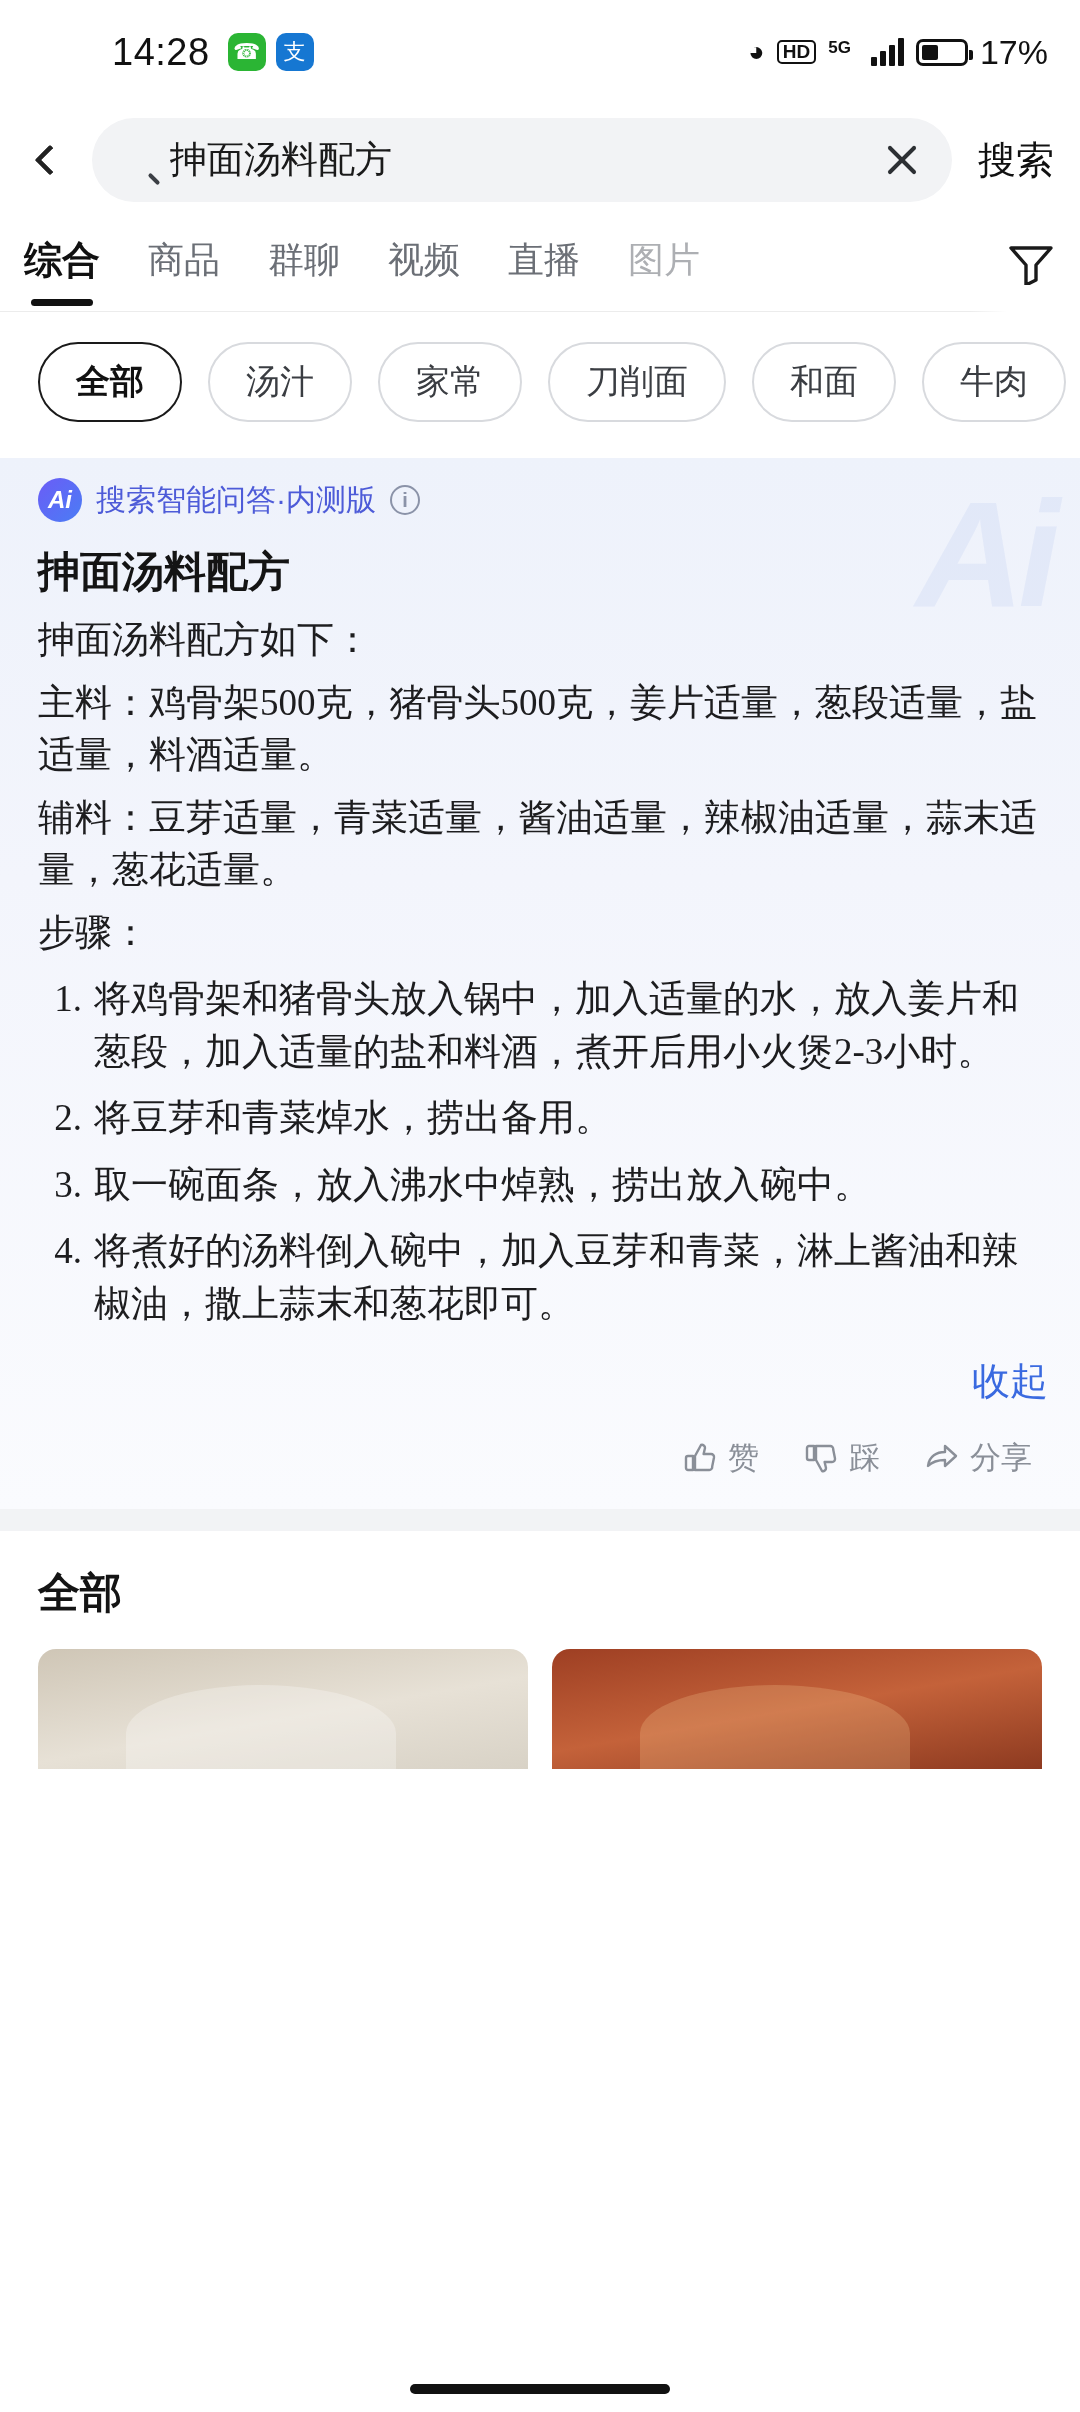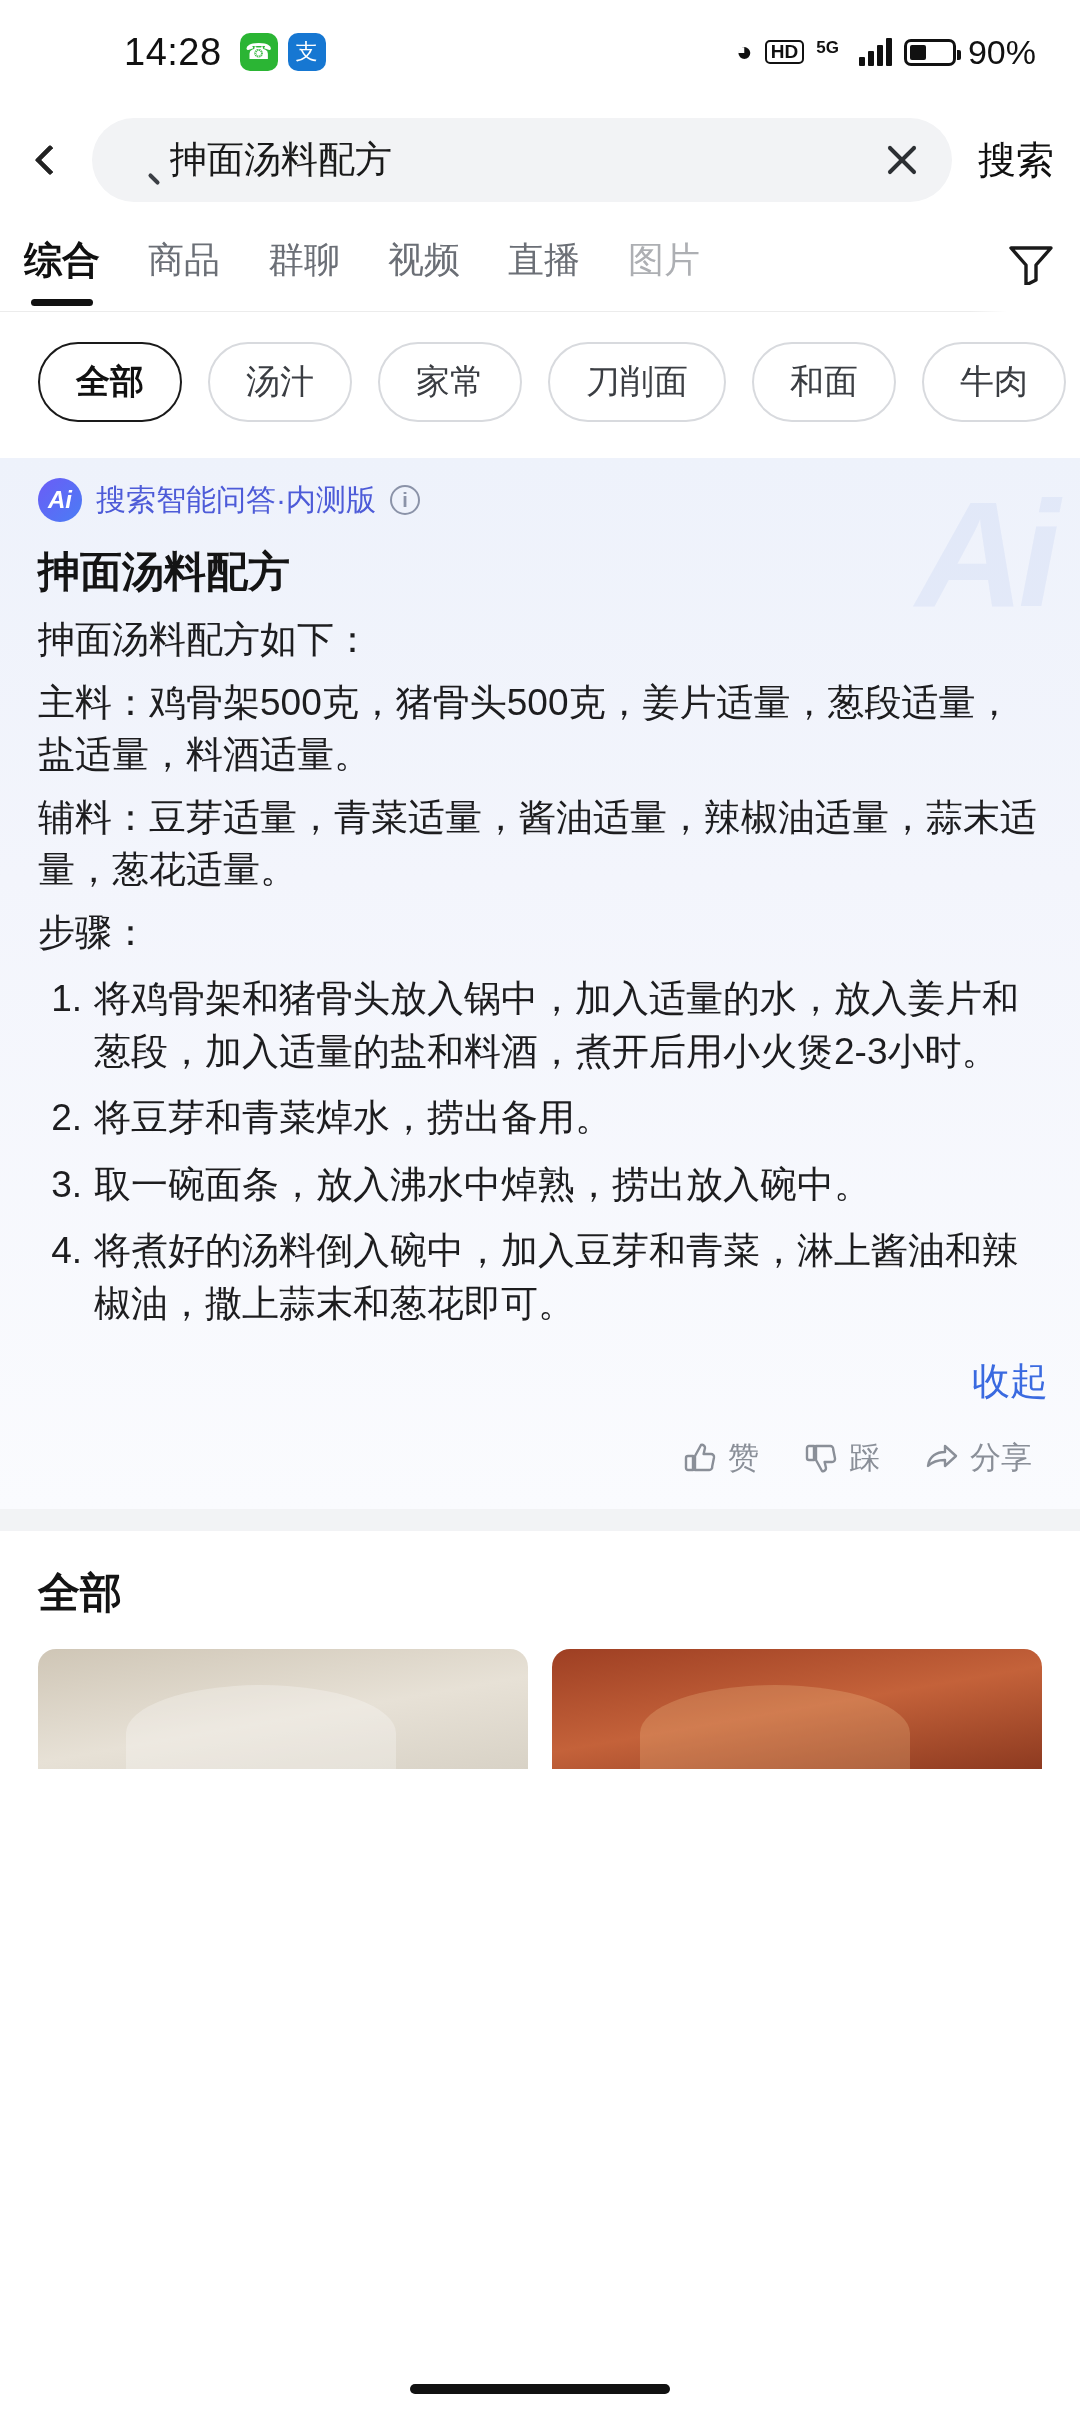--- a/index.html
+++ b/index.html
@@ -10,21 +10,21 @@
     font-family: "Liberation Sans", sans-serif;
     overflow: hidden;
   }
   body { position: relative; }
 
   
   .statusbar {
     height: 104px;
     display: flex;
     align-items: center;
-    padding: 0 44px;
+    padding: 0 32px;
     position: relative;
   }
   .status-time {
     font-size: 38px;
     color: #111;
     font-weight: 500;
     letter-spacing: 0.5px;
     margin-left: 80px;
   }
   .status-appicons { display: flex; align-items: center; gap: 10px; margin-left: 18px; }
@@ -213,21 +213,21 @@
   .ai-head-text { font-size: 30px; color: #4d5bd8; font-weight: 500; }
   .info-circle {
     width: 30px; height: 30px; border: 2px solid #8b93a8; border-radius: 50%;
     color: #8b93a8; font-size: 20px; display: flex; align-items: center; justify-content: center;
     font-weight: 700; flex: none;
   }
   .ai-title {
     font-size: 42px; font-weight: 700; color: #141414;
     margin-top: 22px; position: relative;
   }
-  .ai-body { margin-top: 14px; position: relative; }
+  .ai-body { margin-top: 14px; position: relative; font-family: Liberation Serif, serif; }
   .ai-p {
     font-size: 37px; color: #1d1d1f; line-height: 1.42;
     margin-top: 10px;
   }
   .ai-list { margin-top: 12px; }
   .ai-li {
     display: flex; font-size: 37px; color: #1d1d1f; line-height: 1.42;
     margin-top: 14px;
   }
   .ai-li .num { width: 56px; flex: none; text-align: right; padding-right: 12px; }
@@ -287,21 +287,21 @@
       <span class="bars">
           <i></i>
           <i></i>
           <i></i>
           <i></i>
         </span>
     </span>
     <span class="battery">
         <span class="fill"></span>
       </span>
-    <span class="battery-pct">90%</span>
+    <span class="battery-pct">17%</span>
   </div>
 </div>
 
 <div class="searchbar">
   <div class="back-btn">
     <span class="back-chev"></span>
   </div>
   <div class="search-field">
     <span class="mag"></span>
     <span class="search-text" title="搜索内容">抻面汤料配方</span>

